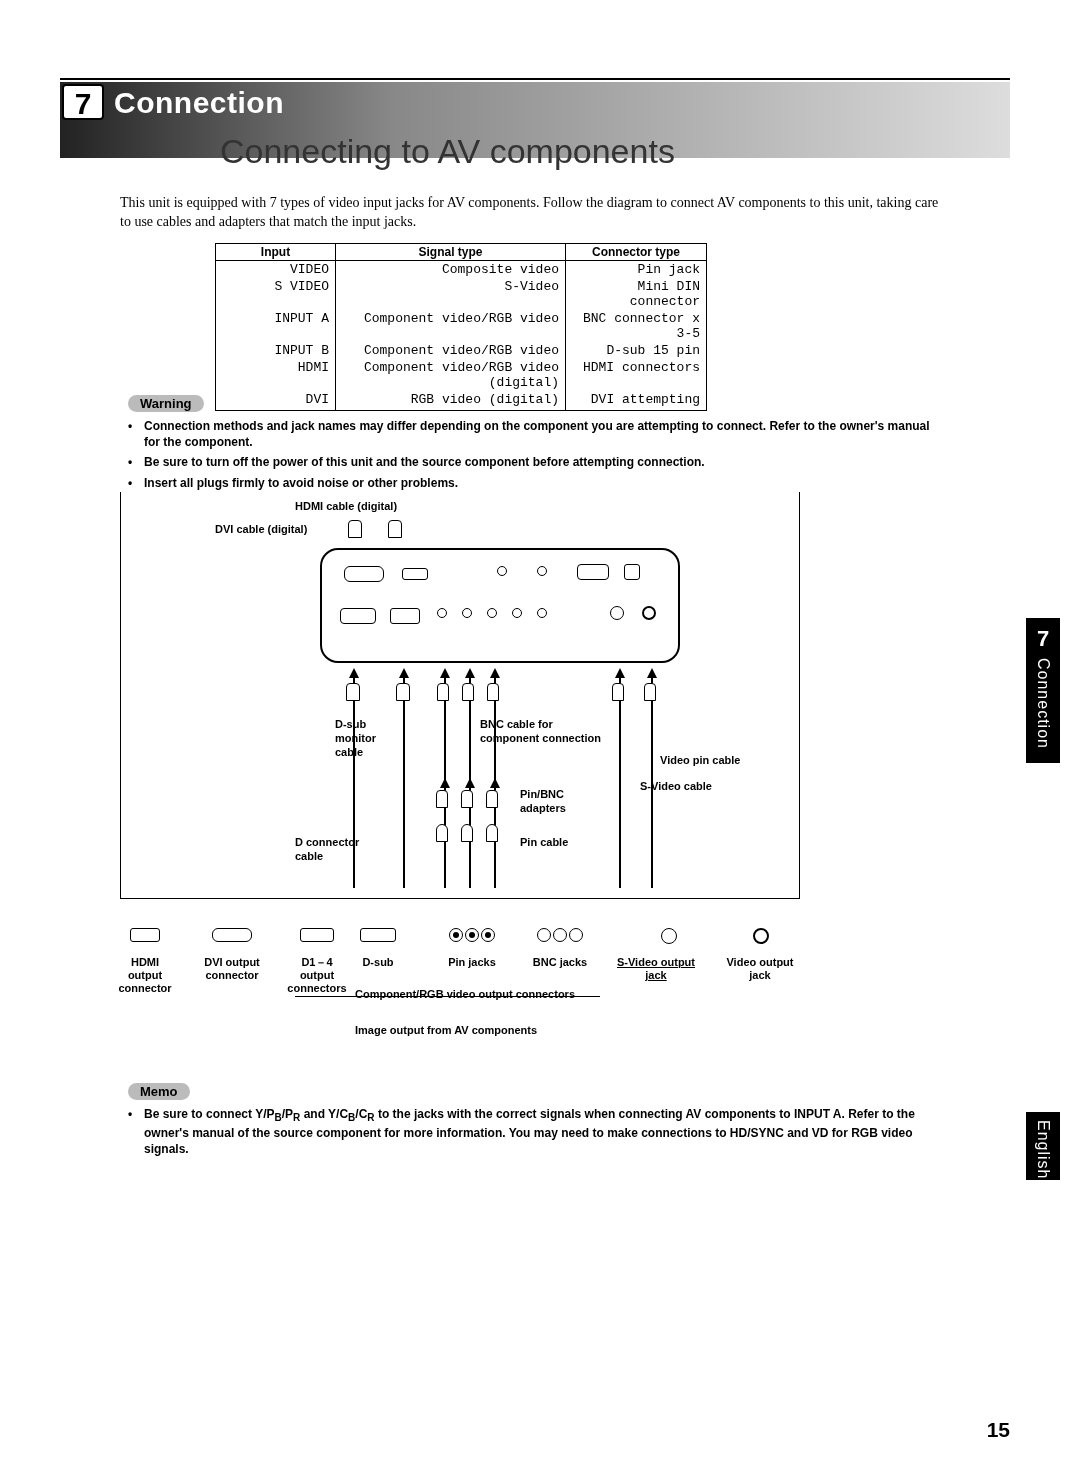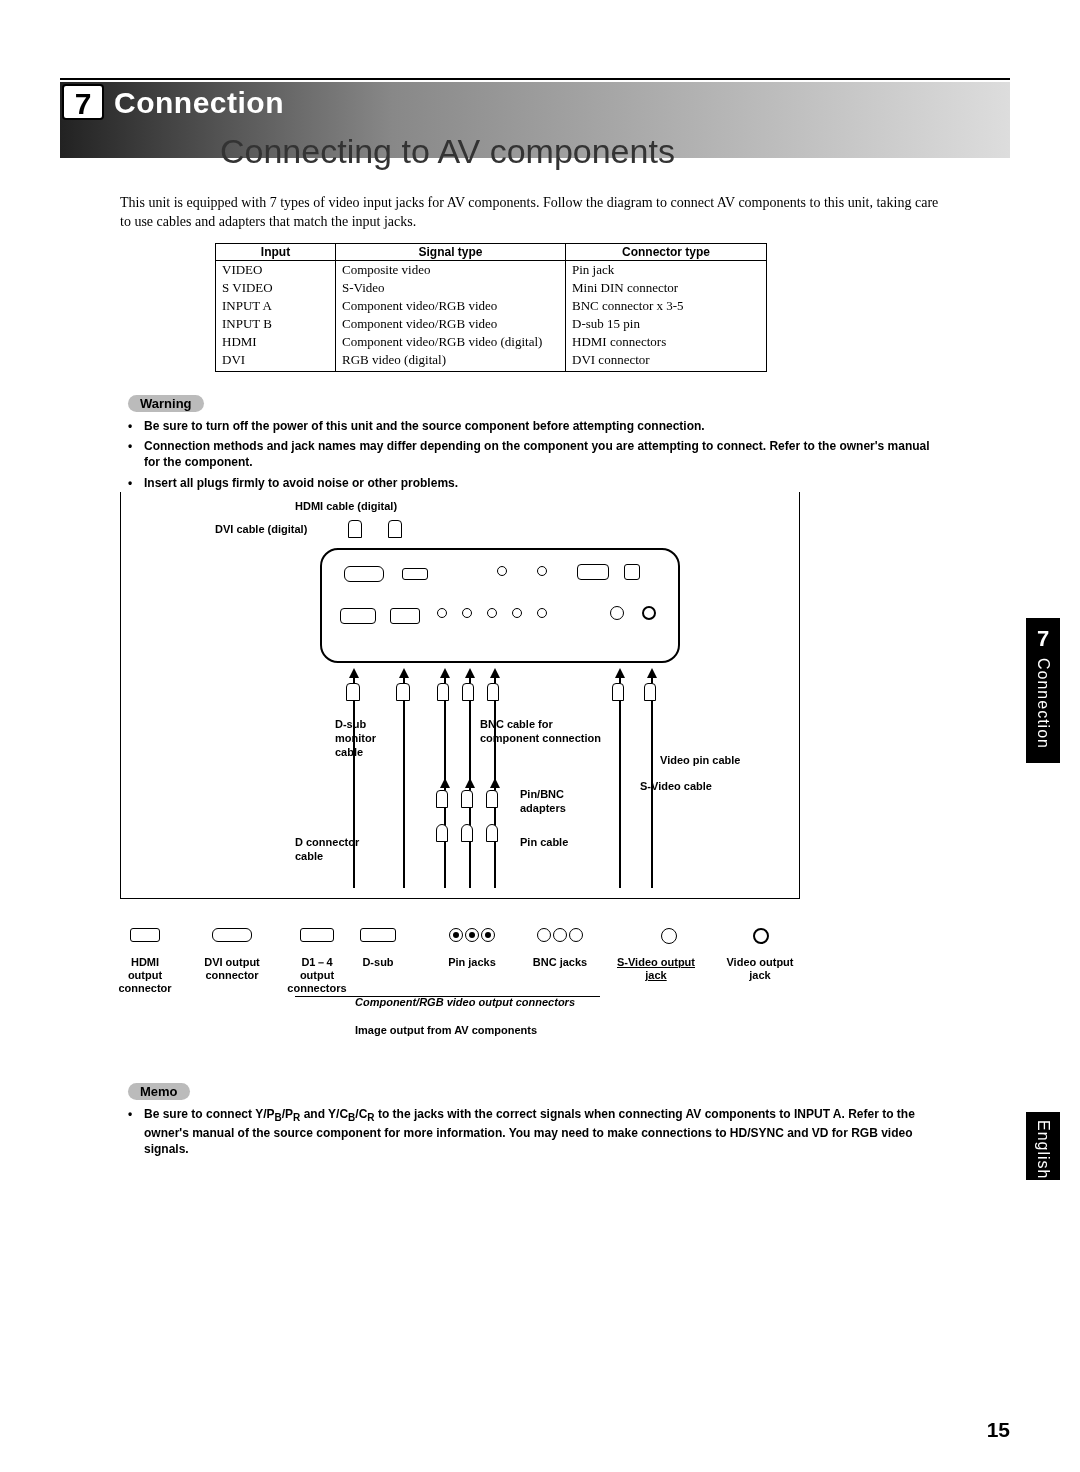--- a/index.html
+++ b/index.html
@@ -9,24 +9,24 @@
   
   .header-bar { position: absolute; left: 60px; top: 78px; width: 950px; height: 80px; border-top: 2px solid #000; }
   .header-gradient { position: absolute; left: 0; top: 2px; width: 950px; height: 76px; background: linear-gradient(to right, #222 0%, #888 35%, #ddd 100%); }
   .chapter-box { position: absolute; left: 2px; top: 4px; width: 42px; height: 36px; background: #fff; color: #000; font-size: 30px; font-weight: bold; text-align: center; line-height: 36px; border: 2px solid #000; border-radius: 4px; }
   .chapter-title { position: absolute; left: 54px; top: 6px; color: #fff; font-size: 30px; font-weight: 900; letter-spacing: 0.5px; }
   .subtitle { position: absolute; left: 160px; top: 36px; color: #333; font-size: 34px; font-weight: 400; margin-top: 16px; }
 
   .intro { position: absolute; left: 120px; top: 194px; width: 820px; font-size: 14px; line-height: 1.35; font-family: "Times New Roman", serif; }
 
   
-  .spec-table { position: absolute; left: 215px; top: 243px; width: 552px; border: 1px solid #000; border-collapse: collapse; font-size: 12px; }
+  .spec-table { position: absolute; left: 215px; top: 243px; width: 492px; border: 1px solid #000; border-collapse: collapse; font-size: 12px; }
   .spec-table th, .spec-table td { border: 1px solid #000; padding: 1px 6px 1px 6px; text-align: left; vertical-align: top; }
   .spec-table th { font-weight: bold; text-align: center; font-family: Arial, sans-serif; }
-  .spec-table td { font-family: Liberation Serif, serif; font-size: 13px; border-top: none; border-bottom: none; }
+  .spec-table td { font-family: Liberation Mono, monospace; font-size: 13px; border-top: none; border-bottom: none; text-align: right; }
   .spec-table tr:last-child td { border-bottom: 1px solid #000; padding-bottom: 3px; }
   .spec-table tr.headrow th { border-bottom: 1px solid #000; }
 
   
   .pill { position: absolute; background: #bbb; border-radius: 10px; padding: 1px 12px 1px 12px; font-size: 13px; font-weight: bold; color: #000; }
   .warning-pill { left: 128px; top: 395px; }
   .memo-pill { left: 128px; top: 1083px; }
 
   .bullets { position: absolute; left: 128px; width: 820px; font-size: 12px; font-weight: bold; }
   .bullets ul { list-style: none; }
@@ -110,30 +110,30 @@
           <td>D-sub 15 pin</td>
         </tr>
     <tr>
           <td>HDMI</td>
           <td>Component video/RGB video (digital)</td>
           <td>HDMI connectors</td>
         </tr>
     <tr>
           <td>DVI</td>
           <td>RGB video (digital)</td>
-          <td>DVI connector</td>
+          <td>DVI attempting</td>
         </tr>
   </tbody>
     </table>
 
   <div class="pill warning-pill">Warning</div>
   <div class="bullets warning-bullets">
     <ul>
+      <li>Connection methods and jack names may differ depending on the component you are attempting to connect. Refer to the owner's manual for the component.</li>
       <li>Be sure to turn off the power of this unit and the source component before attempting connection.</li>
-      <li>Connection methods and jack names may differ depending on the component you are attempting to connect. Refer to the owner's manual for the component.</li>
       <li>Insert all plugs firmly to avoid noise or other problems.</li>
     </ul>
   </div>
 
   <div class="diagram">
 
     <div class="dlabel" style="left:175px; top:2px;">HDMI cable (digital)</div>
     <div class="dlabel" style="left:95px; top:25px;">DVI cable (digital)</div>
 
     <div class="plug" style="left:228px; top:22px;"></div>
@@ -237,21 +237,21 @@
 connectors</div>
     <div class="conn-lbl" style="left:258px;">D-sub</div>
     <div class="conn-lbl" style="left:352px;">Pin jacks</div>
     <div class="conn-lbl" style="left:440px;">BNC jacks</div>
     <div class="conn-lbl" style="left:536px; white-space:pre;text-decoration:underline;">S-Video output
 jack</div>
     <div class="conn-lbl" style="left:640px; white-space:pre;">Video output
 jack</div>
 
     <div style="position:absolute; left:175px; top:68px; width:305px; border-top:1px solid #000;"></div>
-    <div class="grouplbl" style="left:235px; top:68px;font-style:italic;">Component/RGB video output connectors</div>
+    <div class="grouplbl" style="left:235px; top:60px;">Component/RGB video output connectors</div>
     <div class="grouplbl" style="left:235px; top:96px;">Image output from AV components</div>
   </div>
 
   <div class="pill memo-pill">Memo</div>
   <div class="bullets memo-bullets">
     <ul>
       <li>
         <span>Be sure to connect Y/P</span><span class="memo-sub">B</span><span>/P</span><span class="memo-sub">R</span><span> and Y/C</span><span class="memo-sub">B</span><span>/C</span><span class="memo-sub">R</span><span> to the jacks with the correct signals when connecting AV components to INPUT A. Refer to the owner's manual of the source component for more information. You may need to make connections to HD/SYNC and VD for RGB video signals.</span>
       </li>
     </ul>

